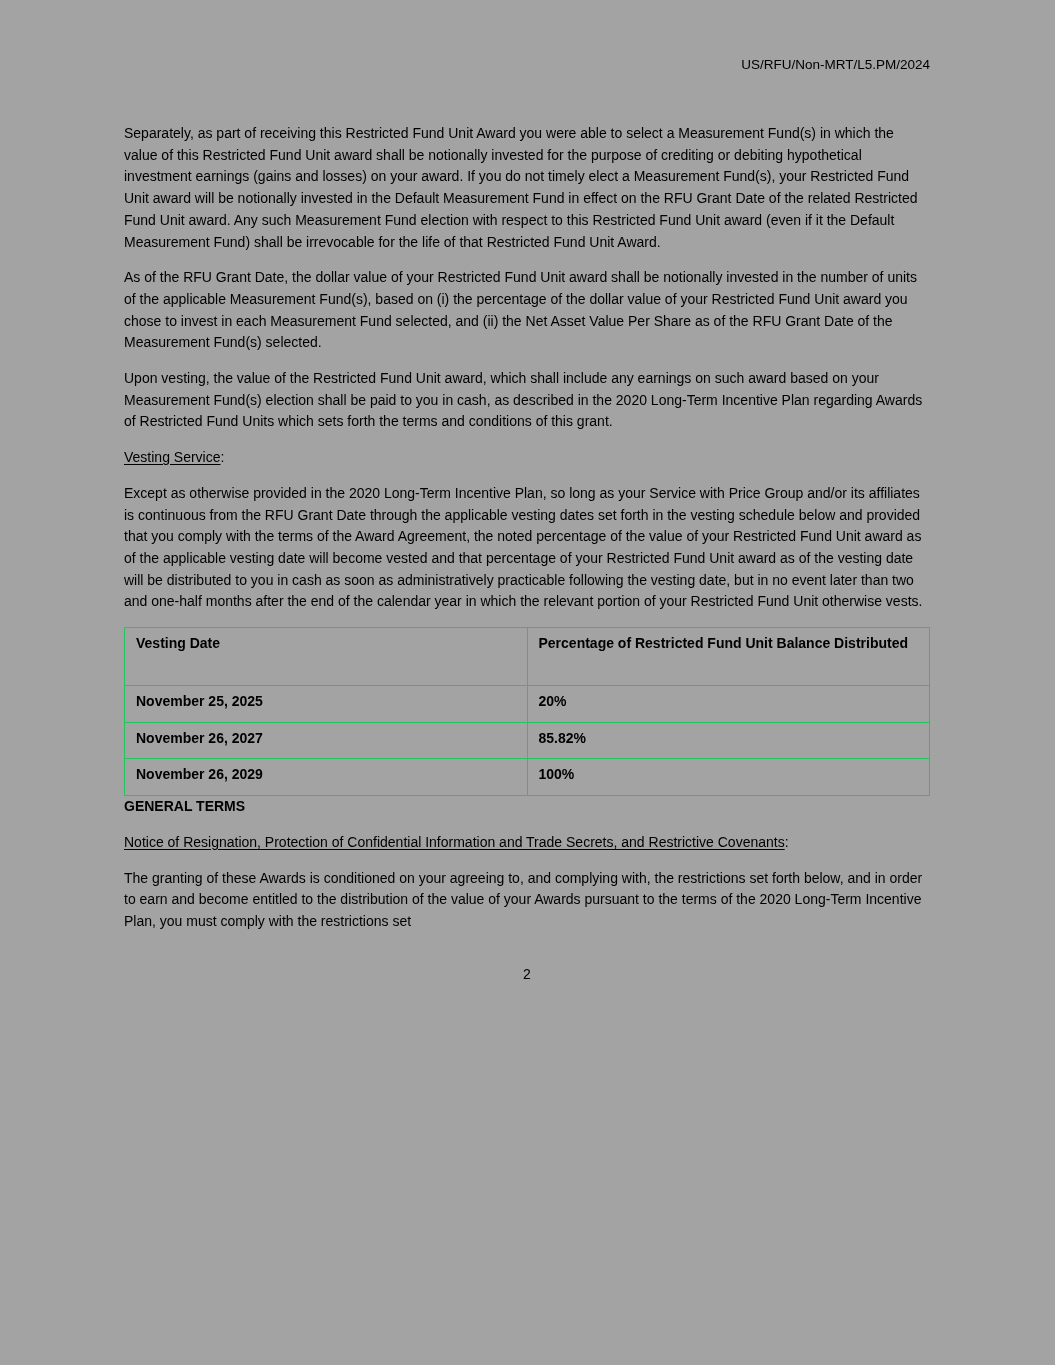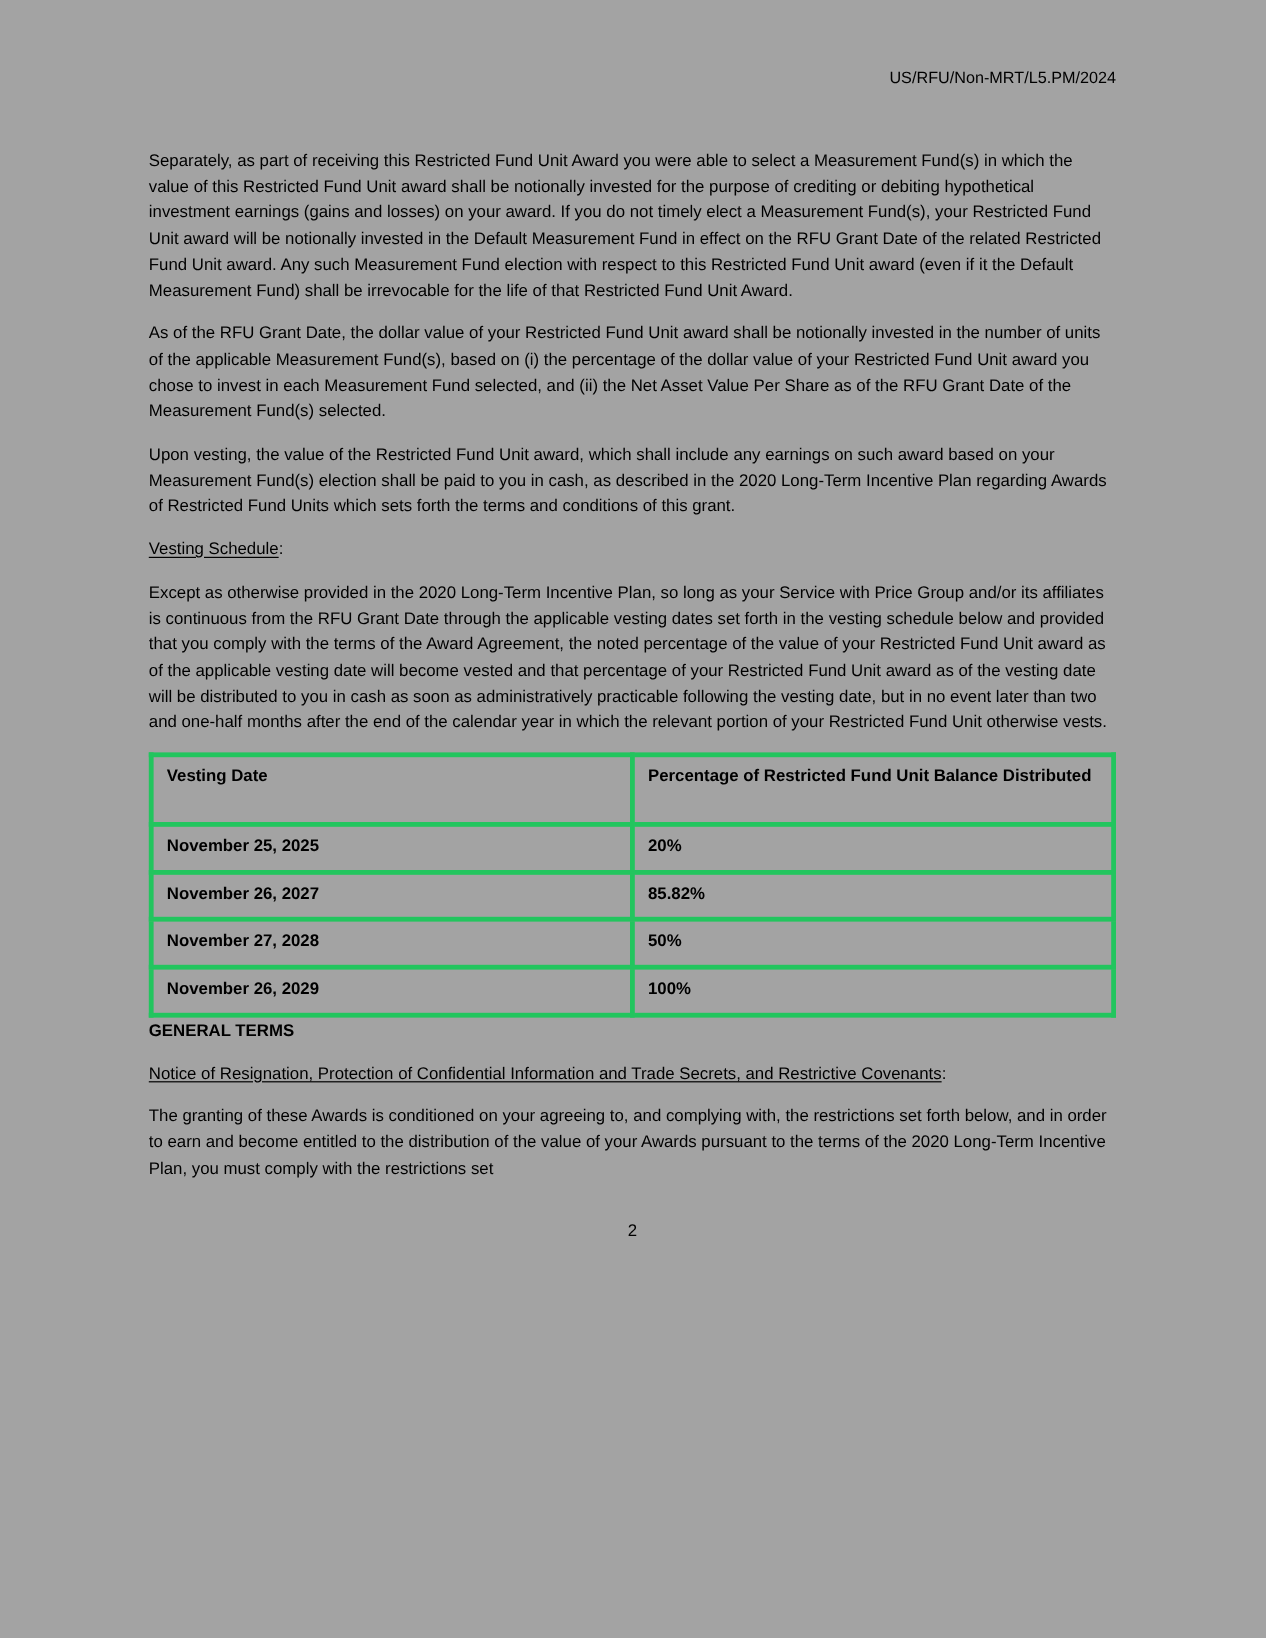--- a/index.html
+++ b/index.html
@@ -40,21 +40,21 @@
     margin: 0 0 14px 0;
   }
   table.vesting {
     border-collapse: collapse;
     width: 100%;
     margin: 9px 0 0 0;
     table-layout: fixed;
   }
   table.vesting th,
   table.vesting td {
-    border: 4px solid #22c55e;
+    border: 1px solid #22c55e;
     width: 50%;
     text-align: left;
     vertical-align: top;
     font-weight: bold;
     font-size: 14px;
     line-height: 21.7px;
     padding: 5px 12px 9px 11px;
     box-sizing: border-box;
   }
   table.vesting th { padding-bottom: 9px; height: 58px; }
@@ -73,21 +73,21 @@
   <div class="content">
 
     <div class="header-ref">US/RFU/Non-MRT/L5.PM/2024</div>
 
     <p class="para">Separately, as part of receiving this Restricted Fund Unit Award you were able to select a Measurement Fund(s) in which the value of this Restricted Fund Unit award shall be notionally invested for the purpose of crediting or debiting hypothetical investment earnings (gains and losses) on your award. If you do not timely elect a Measurement Fund(s), your Restricted Fund Unit award will be notionally invested in the Default Measurement Fund in effect on the RFU Grant Date of the related Restricted Fund Unit award. Any such Measurement Fund election with respect to this Restricted Fund Unit award (even if it the Default Measurement Fund) shall be irrevocable for the life of that Restricted Fund Unit Award.</p>
 
     <p class="para">As of the RFU Grant Date, the dollar value of your Restricted Fund Unit award shall be notionally invested in the number of units of the applicable Measurement Fund(s), based on (i) the percentage of the dollar value of your Restricted Fund Unit award you chose to invest in each Measurement Fund selected, and (ii) the Net Asset Value Per Share as of the RFU Grant Date of the Measurement Fund(s) selected.</p>
 
     <p class="para">Upon vesting, the value of the Restricted Fund Unit award, which shall include any earnings on such award based on your Measurement Fund(s) election shall be paid to you in cash, as described in the 2020 Long-Term Incentive Plan regarding Awards of Restricted Fund Units which sets forth the terms and conditions of this grant.</p>
 
-    <p class="heading-underline"><span class="ul">Vesting Schedule</span><span>:</span></p>
+    <p class="heading-underline"><span class="ul">Vesting Service</span><span>:</span></p>
 
     <p class="para">Except as otherwise provided in the 2020 Long-Term Incentive Plan, so long as your Service with Price Group and/or its affiliates is continuous from the RFU Grant Date through the applicable vesting dates set forth in the vesting schedule below and provided that you comply with the terms of the Award Agreement, the noted percentage of the value of your Restricted Fund Unit award as of the applicable vesting date will become vested and that percentage of your Restricted Fund Unit award as of the vesting date will be distributed to you in cash as soon as administratively practicable following the vesting date, but in no event later than two and one-half months after the end of the calendar year in which the relevant portion of your Restricted Fund Unit otherwise vests.</p>
 
 
     <table class="vesting">
       <thead>
         <tr>
           <th>Vesting Date</th>
           <th>Percentage of Restricted Fund Unit Balance Distributed</th>
         </tr>
@@ -95,24 +95,20 @@
       <tbody>
         <tr>
           <td>November 25, 2025</td>
           <td>20%</td>
         </tr>
         <tr>
           <td>November 26, 2027</td>
           <td>85.82%</td>
         </tr>
         <tr>
-          <td>November 27, 2028</td>
-          <td>50%</td>
-        </tr>
-        <tr>
           <td>November 26, 2029</td>
           <td>100%</td>
         </tr>
       </tbody>
     </table>
 
 
     <p class="bold-heading">GENERAL TERMS</p>
 
     <p class="heading-underline"><span class="ul">Notice of Resignation, Protection of Confidential Information and Trade Secrets, and Restrictive Covenants</span><span>:</span></p>

